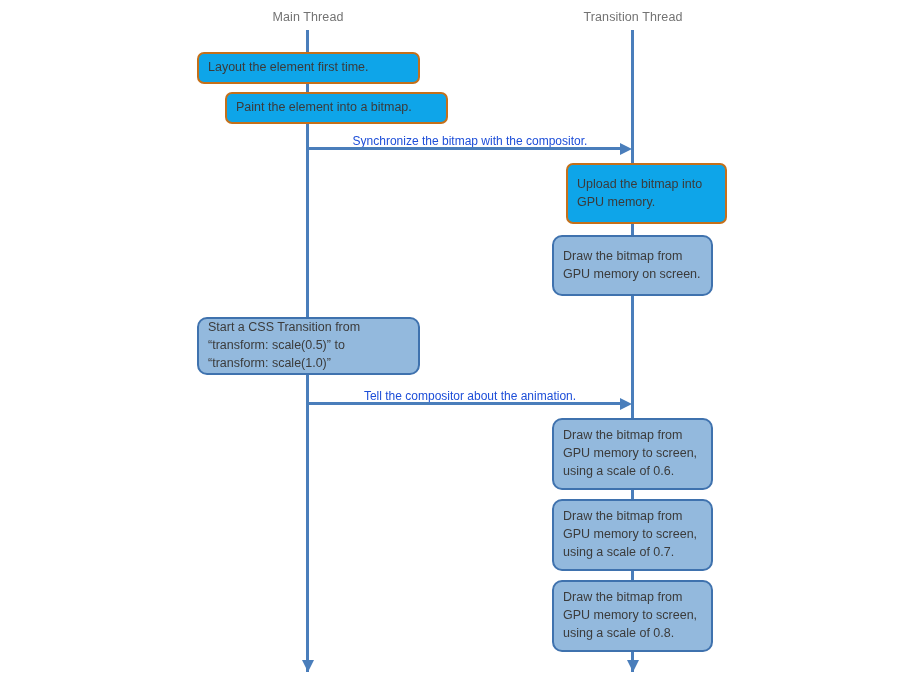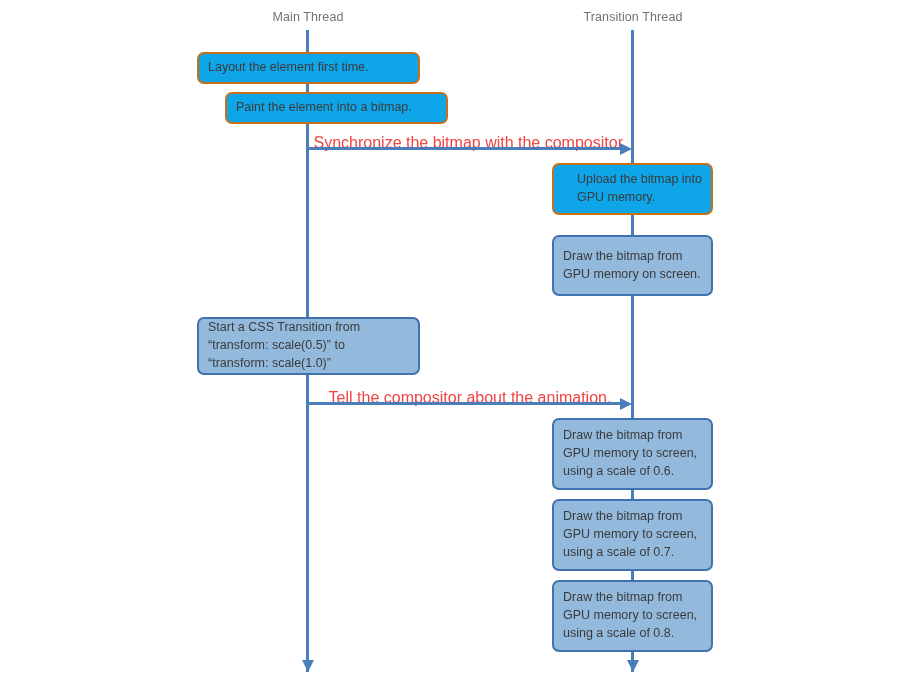--- a/index.html
+++ b/index.html
@@ -51,25 +51,24 @@
   .arrowhead-right {
     position: absolute;
     width: 0; height: 0;
     border-top: 6px solid transparent;
     border-bottom: 6px solid transparent;
     border-left: 12px solid #4a7ebb;
     transform: translateY(-50%);
   }
   .msg-label {
     position: absolute;
-    font-size: 16px;
-    color: #ef4444;
+    font-size: 12px;
+    color: #1d4ed8;
     white-space: nowrap;
     transform: translateX(-50%);
-    text-decoration: underline;
   }
   .node {
     position: absolute;
     box-sizing: border-box;
     border-radius: 7px;
     border-width: 2px;
     border-style: solid;
     display: flex;
     align-items: center;
     padding: 0 9px;
@@ -80,20 +79,21 @@
     color: #3b3b3b;
     white-space: pre-line;
   }
   .node.orange {
     background: #0ea5e9;
     border-color: #c5701a;
   }
   .node.blue {
     background: #93b9dd;
     border-color: #3f72ae;
+    border-radius: 10px;
   }
 </style>
 </head>
 <body>
 
 <div id="diagram">
 
   <div class="lane-title" style="left:308px; top:10px;">Main Thread</div>
   <div class="lane-title" style="left:633px; top:10px;">Transition Thread</div>
 
@@ -112,21 +112,21 @@
   <div class="arrowhead-right" style="left:620px; top:403.5px;"></div>
 
   <div class="node orange" style="left:197px; top:52px; width:223px; height:32px;">
     <span class="node-text">Layout the element first time.</span>
   </div>
 
   <div class="node orange" style="left:197px; top:92px; width:223px; height:32px;margin-left:28px;">
     <span class="node-text">Paint the element into a bitmap.</span>
   </div>
 
-  <div class="node orange" style="left:552px; top:163px; width:161px; height:52px;justify-content:flex-end;">
+  <div class="node orange" style="left:566px; top:163px; width:161px; height:61px;">
     <span class="node-text">Upload the bitmap into
 GPU memory.</span>
   </div>
 
   <div class="node blue" style="left:552px; top:235px; width:161px; height:61px;">
     <span class="node-text">Draw the bitmap from
 GPU memory on screen.</span>
   </div>
 
   <div class="node blue" style="left:197px; top:317px; width:223px; height:58px;">

